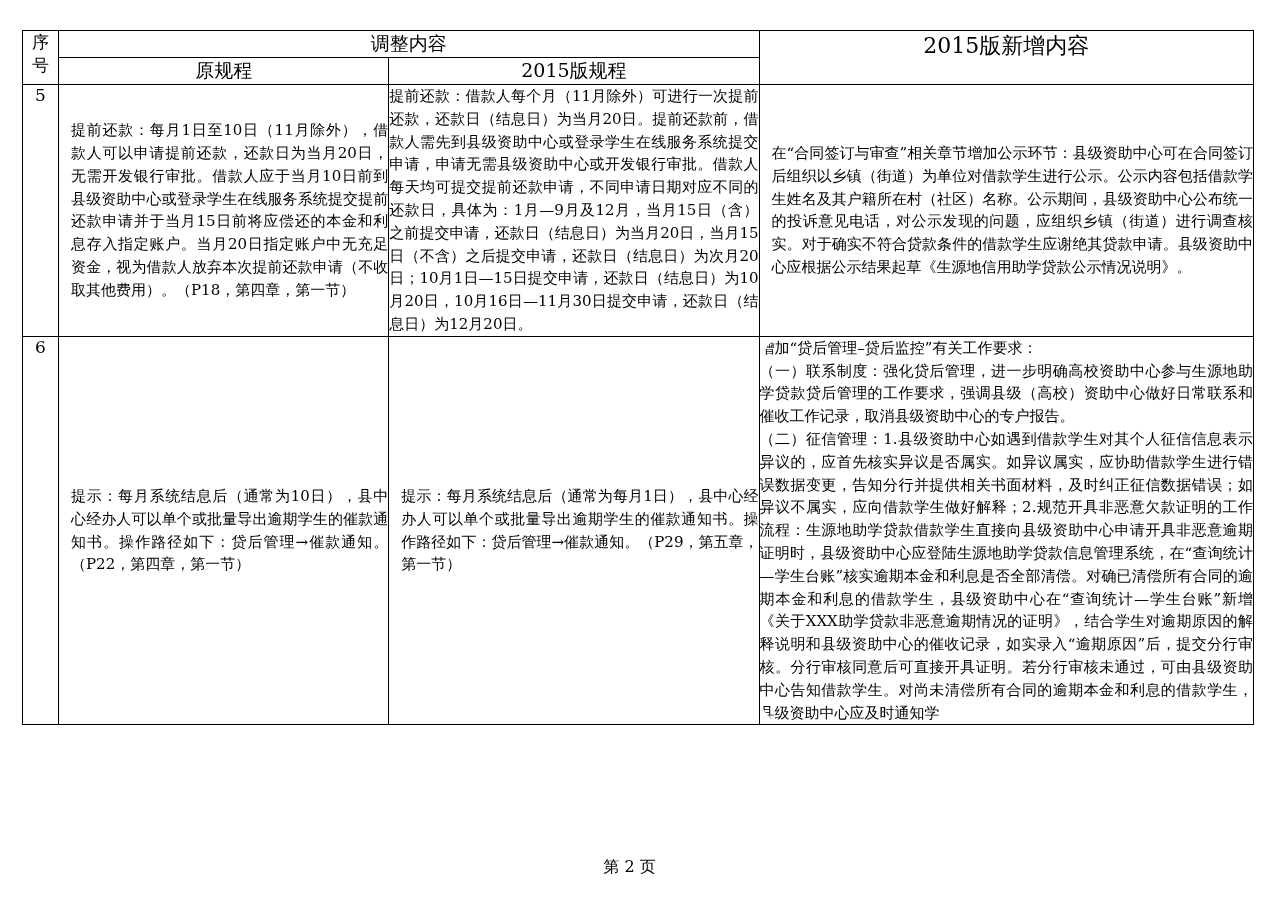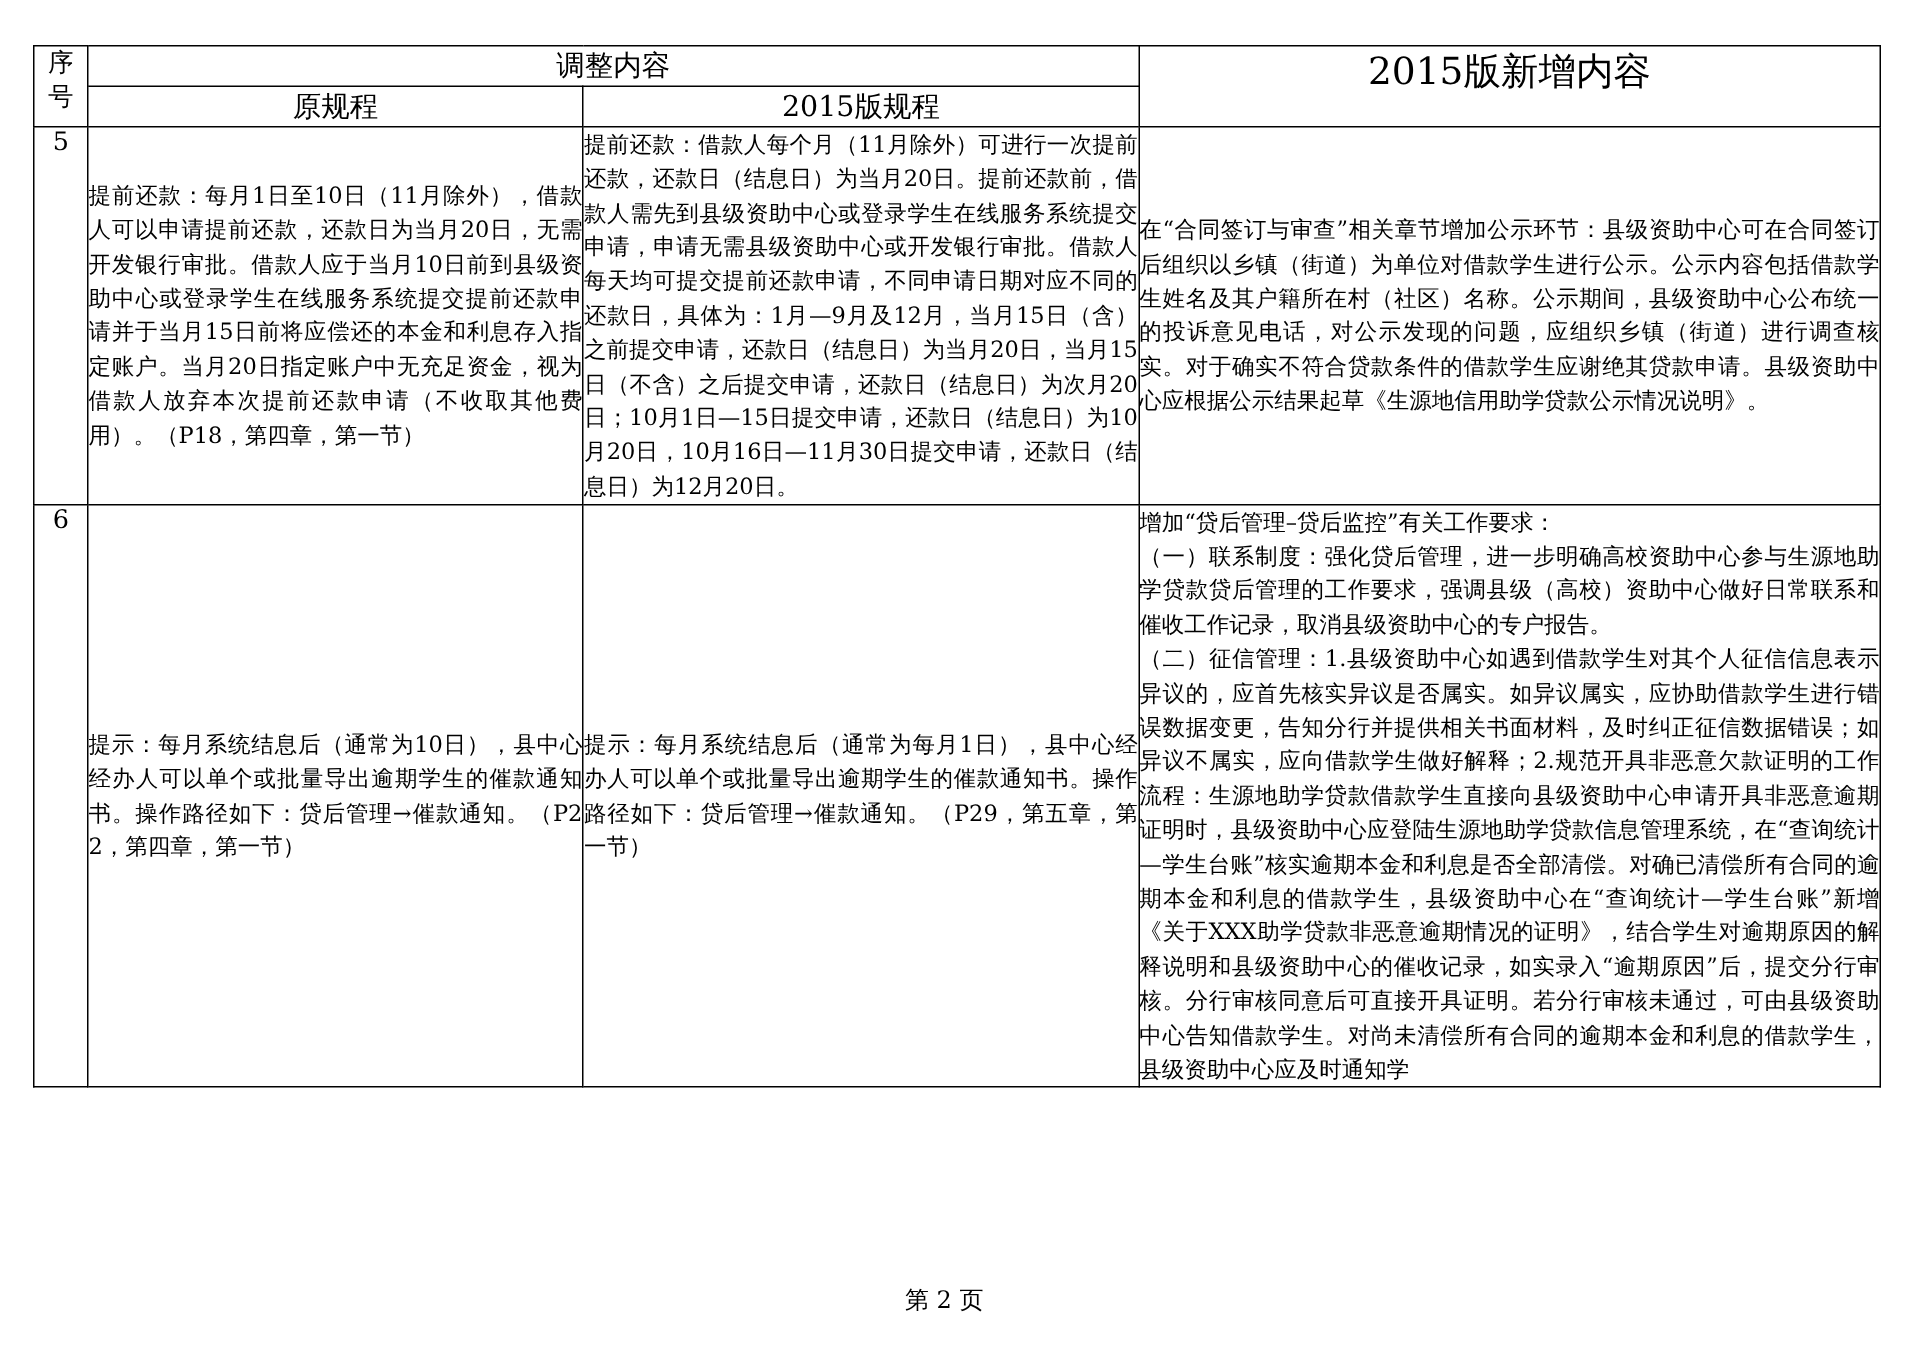--- a/index.html
+++ b/index.html
@@ -48,40 +48,41 @@
   }
   .hdr-sub {
     text-align: center;
     vertical-align: middle;
     font-size: 19px;
     padding: 5px 0 6px 0;
   }
   .hdr-new {
     text-align: center;
     vertical-align: middle;
-    font-size: 25px;
+    font-size: 22px;
   }
   .col-old { width: 330px; text-align: center; }
   .col-2015 { width: 370px; }
 
   .cell-seq {
     text-align: center;
     vertical-align: middle;
     font-size: 17px;
   }
   .cell-text {
     font-size: 15px;
     line-height: 1.52;
     padding: 8px 9px 8px 9px;
     text-align: justify;
     text-justify: inter-ideograph;
     word-break: break-all;
   }
   .cell-text.mid {
     vertical-align: middle;
+    padding-left: 12px;
   }
   .row5-new { vertical-align: middle; margin-top: 35px; }
   .footer {
     position: absolute;
     left: 0;
     right: 17px;
     bottom: 22px;
     text-align: center;
     font-size: 16px;
     font-family: "DejaVu Serif", "Liberation Serif", serif;
@@ -120,21 +121,21 @@
         <td class="cell-seq">5</td>
         <td class="cell-text mid">提前还款：每月1日至10日（11月除外），借款人可以申请提前还款，还款日为当月20日，无需开发银行审批。借款人应于当月10日前到县级资助中心或登录学生在线服务系统提交提前还款申请并于当月15日前将应偿还的本金和利息存入指定账户。当月20日指定账户中无充足资金，视为借款人放弃本次提前还款申请（不收取其他费用）。（P18，第四章，第一节）</td>
         <td class="cell-text">提前还款：借款人每个月（11月除外）可进行一次提前还款，还款日（结息日）为当月20日。提前还款前，借款人需先到县级资助中心或登录学生在线服务系统提交申请，申请无需县级资助中心或开发银行审批。借款人每天均可提交提前还款申请，不同申请日期对应不同的还款日，具体为：1月—9月及12月，当月15日（含）之前提交申请，还款日（结息日）为当月20日，当月15日（不含）之后提交申请，还款日（结息日）为次月20日；10月1日—15日提交申请，还款日（结息日）为10月20日，10月16日—11月30日提交申请，还款日（结息日）为12月20日。</td>
         <td class="cell-text mid row5-new">在“合同签订与审查”相关章节增加公示环节：县级资助中心可在合同签订后组织以乡镇（街道）为单位对借款学生进行公示。公示内容包括借款学生姓名及其户籍所在村（社区）名称。公示期间，县级资助中心公布统一的投诉意见电话，对公示发现的问题，应组织乡镇（街道）进行调查核实。对于确实不符合贷款条件的借款学生应谢绝其贷款申请。县级资助中心应根据公示结果起草《生源地信用助学贷款公示情况说明》。</td>
       </tr>
 
       <tr>
         <td class="cell-seq">6</td>
         <td class="cell-text mid">提示：每月系统结息后（通常为10日），县中心经办人可以单个或批量导出逾期学生的催款通知书。操作路径如下：贷后管理→催款通知。（P22，第四章，第一节）</td>
         <td class="cell-text mid">提示：每月系统结息后（通常为每月1日），县中心经办人可以单个或批量导出逾期学生的催款通知书。操作路径如下：贷后管理→催款通知。（P29，第五章，第一节）</td>
-        <td class="cell-text clip" style="white-space:pre-line;">增加“贷后管理–贷后监控”有关工作要求：
+        <td class="cell-text clip" style="white-space:pre-line;border-radius:29px;">增加“贷后管理–贷后监控”有关工作要求：
 （一）联系制度：强化贷后管理，进一步明确高校资助中心参与生源地助学贷款贷后管理的工作要求，强调县级（高校）资助中心做好日常联系和催收工作记录，取消县级资助中心的专户报告。
 （二）征信管理：1.县级资助中心如遇到借款学生对其个人征信信息表示异议的，应首先核实异议是否属实。如异议属实，应协助借款学生进行错误数据变更，告知分行并提供相关书面材料，及时纠正征信数据错误；如异议不属实，应向借款学生做好解释；2.规范开具非恶意欠款证明的工作流程：生源地助学贷款借款学生直接向县级资助中心申请开具非恶意逾期证明时，县级资助中心应登陆生源地助学贷款信息管理系统，在“查询统计—学生台账”核实逾期本金和利息是否全部清偿。对确已清偿所有合同的逾期本金和利息的借款学生，县级资助中心在“查询统计—学生台账”新增《关于XXX助学贷款非恶意逾期情况的证明》，结合学生对逾期原因的解释说明和县级资助中心的催收记录，如实录入“逾期原因”后，提交分行审核。分行审核同意后可直接开具证明。若分行审核未通过，可由县级资助中心告知借款学生。对尚未清偿所有合同的逾期本金和利息的借款学生，县级资助中心应及时通知学</td>
       </tr>
     </tbody>
   </table>
 
   <div class="footer">第 2 页</div>
 </div>
 
 </body></html>

